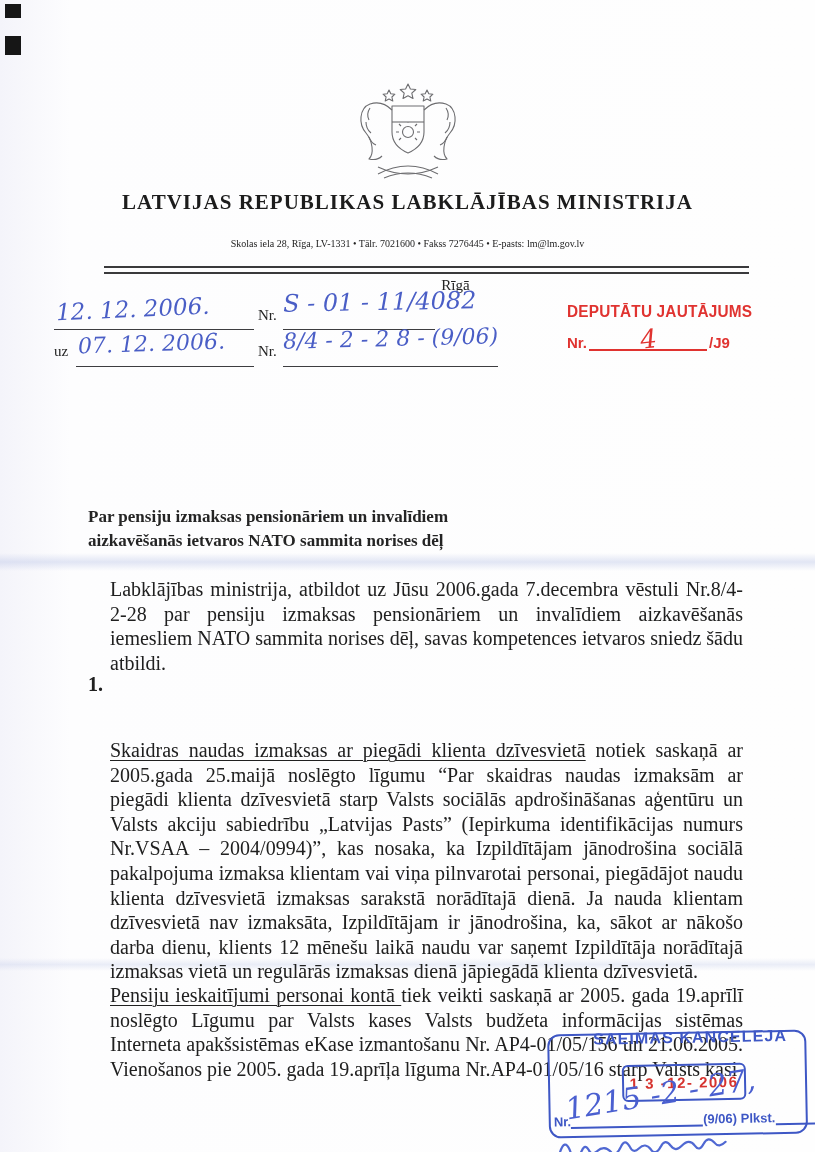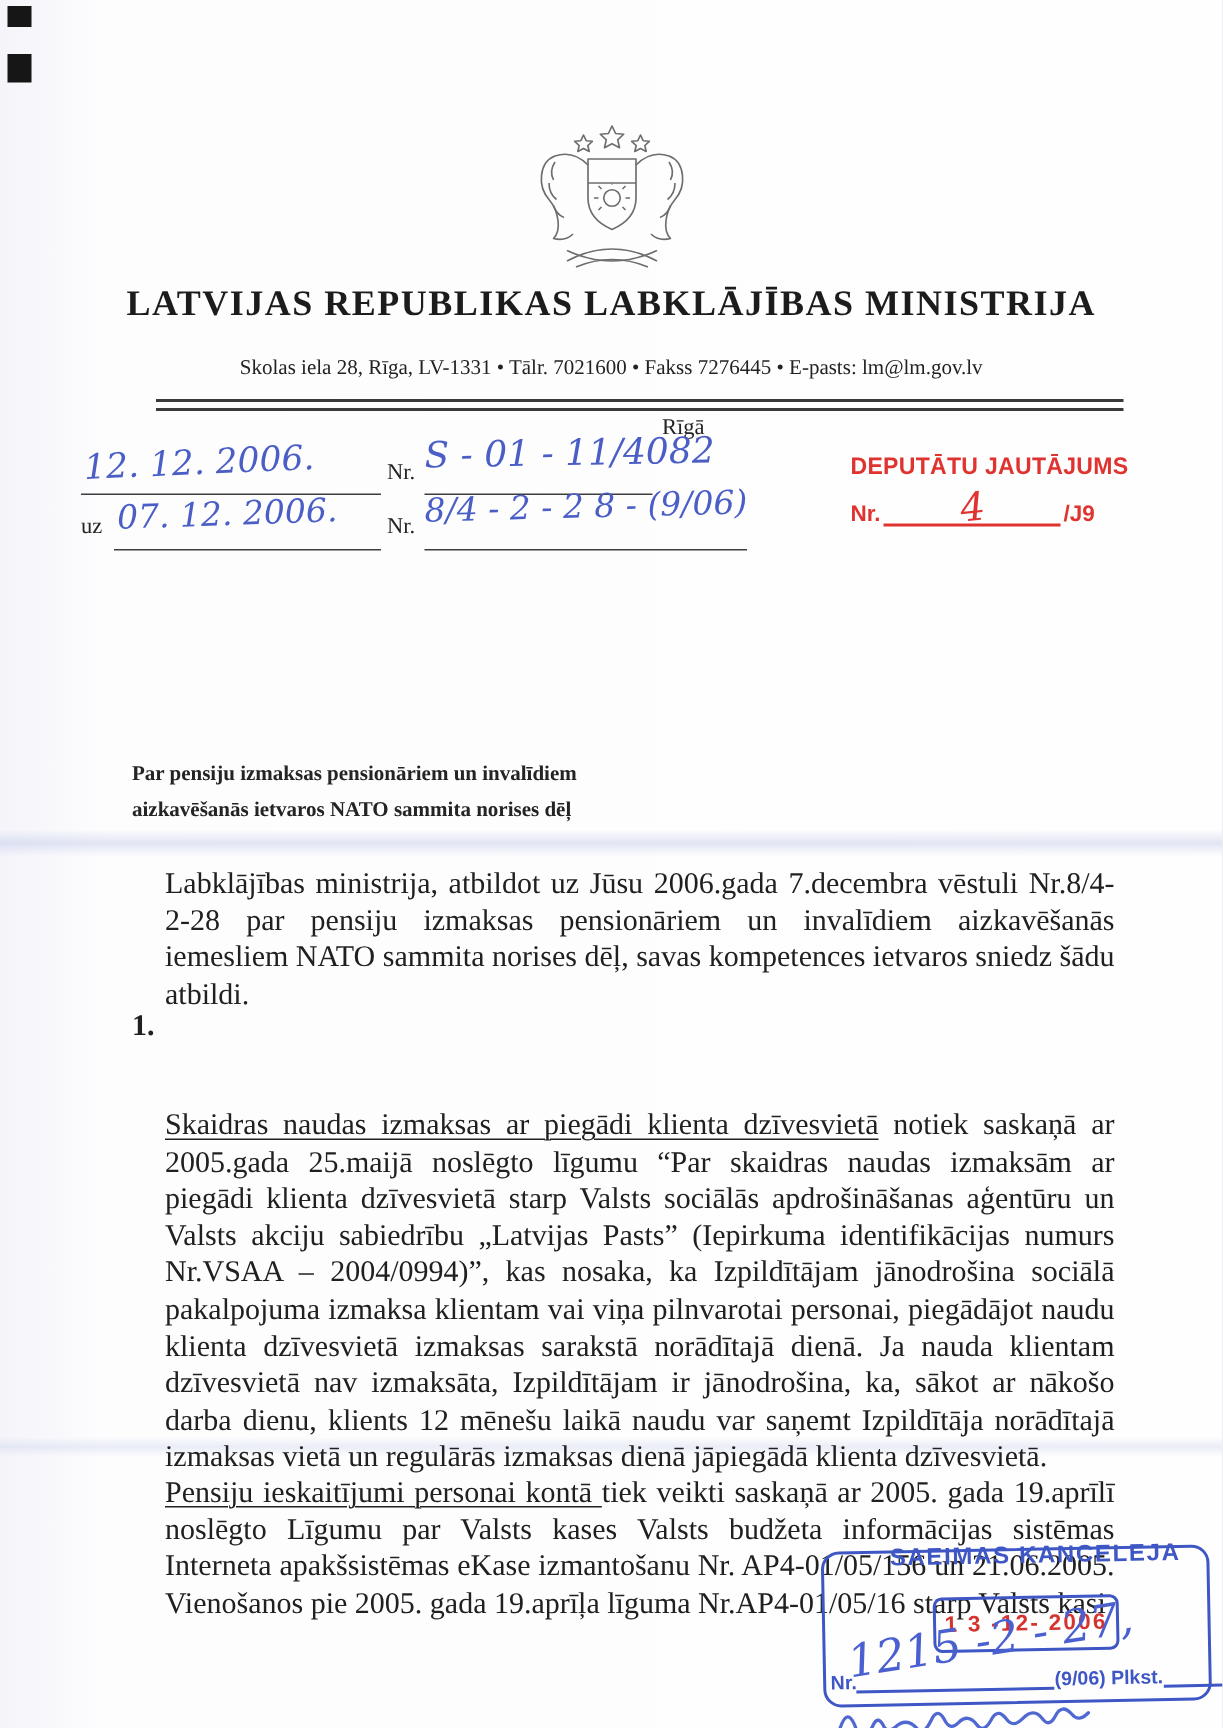--- a/index.html
+++ b/index.html
@@ -13,23 +13,23 @@
   .artifact{position:absolute;background:#161616;}
   .a1{left:5px;top:4px;width:16px;height:14px;}
   .a2{left:5px;top:36px;width:16px;height:19px;}
   .band{position:absolute;left:0;width:815px;pointer-events:none;
     background:linear-gradient(180deg,rgba(190,200,232,0) 0%,rgba(186,196,230,.42) 50%,rgba(190,200,232,0) 100%);}
   .band1{top:553px;height:18px;}
   .band2{top:958px;height:13px;opacity:.7;}
   
   .coat{position:absolute;left:348px;top:82px;}
   .ministry{position:absolute;left:0;top:190px;width:815px;text-align:center;
-    font-weight:bold;font-size:24px;letter-spacing:1px;color:#1c1c1c;}
+    font-weight:bold;font-size:21px;letter-spacing:1px;color:#1c1c1c;}
   .address{position:absolute;left:0;top:238px;width:815px;text-align:center;
-    font-size:14px;color:#222;}
+    font-size:10px;color:#222;}
   .rule{position:absolute;left:104px;top:266px;width:645px;height:4px;
     border-top:2.5px solid #3a3a3c;border-bottom:2.5px solid #3a3a3c;}
   .city{position:absolute;left:0;top:277px;width:815px;text-align:center;font-size:15px;padding-left:48px;}
   
   .hand{font-family:"DejaVu Serif",serif;font-style:italic;color:#4a5ec6;white-space:nowrap;}
   .uline{position:absolute;height:1.4px;background:#3d3d40;}
   .printed{position:absolute;font-size:15px;color:#242424;}
   .hd1{left:56px;top:296px;font-size:23px;transform:rotate(-2.5deg);}
   .hn1{left:283px;top:288px;font-size:24px;transform:rotate(-1deg);}
   .hd2{left:78px;top:331px;font-size:22px;transform:rotate(-2deg);}
@@ -39,21 +39,21 @@
     font-family:"Liberation Sans",sans-serif;font-weight:bold;}
   .rs1{font-size:16px;transform:scaleX(.96);transform-origin:left;letter-spacing:.2px;white-space:nowrap;}
   .rs2{margin-top:7px;font-size:15px;display:flex;align-items:flex-end;}
   .rsline{display:inline-block;width:118px;border-bottom:2.2px solid #e03330;text-align:center;margin:0 2px;}
   .rsnum{display:inline-block;font-family:"DejaVu Serif",serif;font-style:italic;font-weight:normal;
     font-size:26px;line-height:18px;transform:rotate(-6deg) translateY(2px);}
   
   .addressee{position:absolute;right:73px;top:399px;text-align:right;font-size:15.5px;line-height:22.5px;}
   .addressee .urgent{font-weight:bold;font-size:16.5px;}
   
-  .subject{position:absolute;left:88px;top:505px;font-weight:bold;font-size:14px;line-height:23.5px;}
+  .subject{position:absolute;left:88px;top:505px;font-weight:bold;font-size:17px;line-height:23.5px;}
   
   .body-par{position:absolute;left:110px;width:633px;font-size:20px;line-height:24.6px;
     text-align:justify;color:#202020;}
   .p1{top:577px;}
   .h1{top:672px;left:88px;width:655px;font-weight:bold;padding-left:22px;box-sizing:border-box;}
   .h1 .num{position:absolute;left:0;top:0;}
   .p2{top:738px;}
   .p3{top:983px;}
   .lead{text-decoration:underline;text-underline-offset:2.5px;text-decoration-thickness:1.1px;}
   

